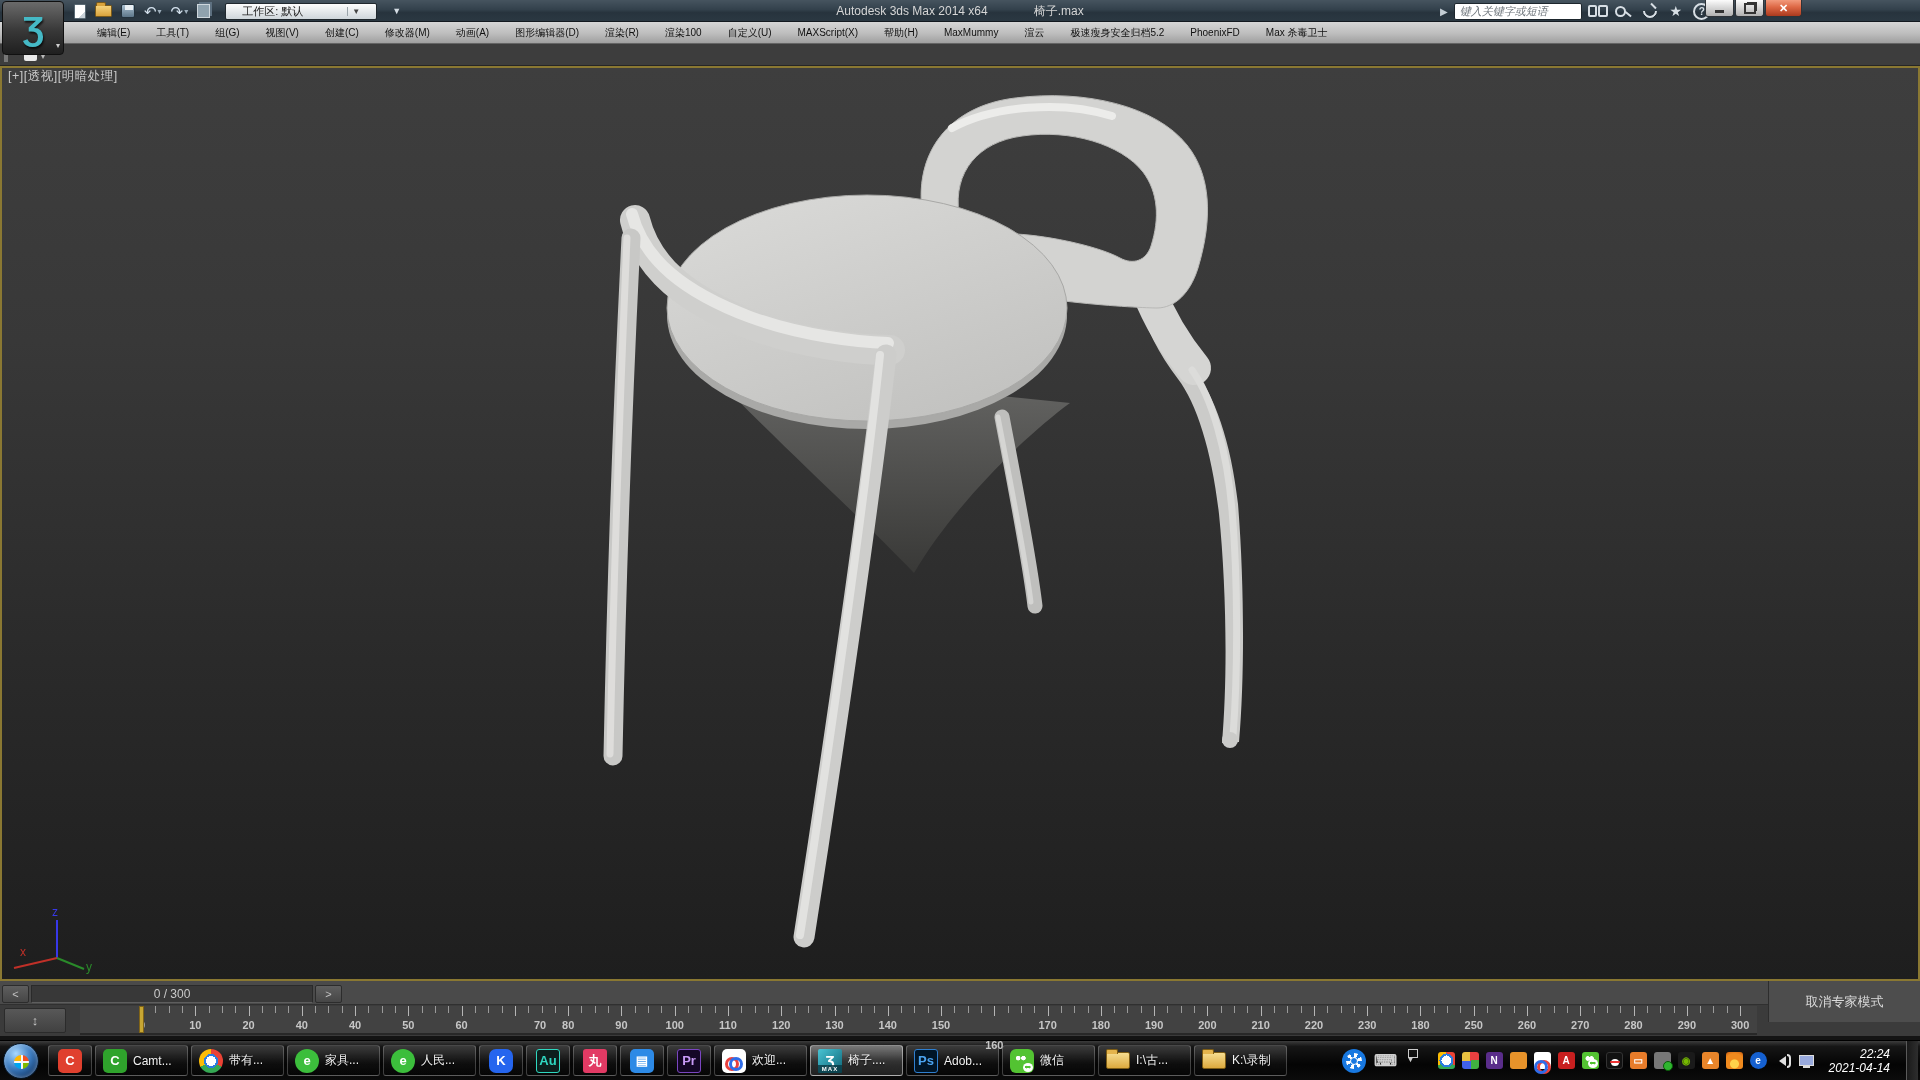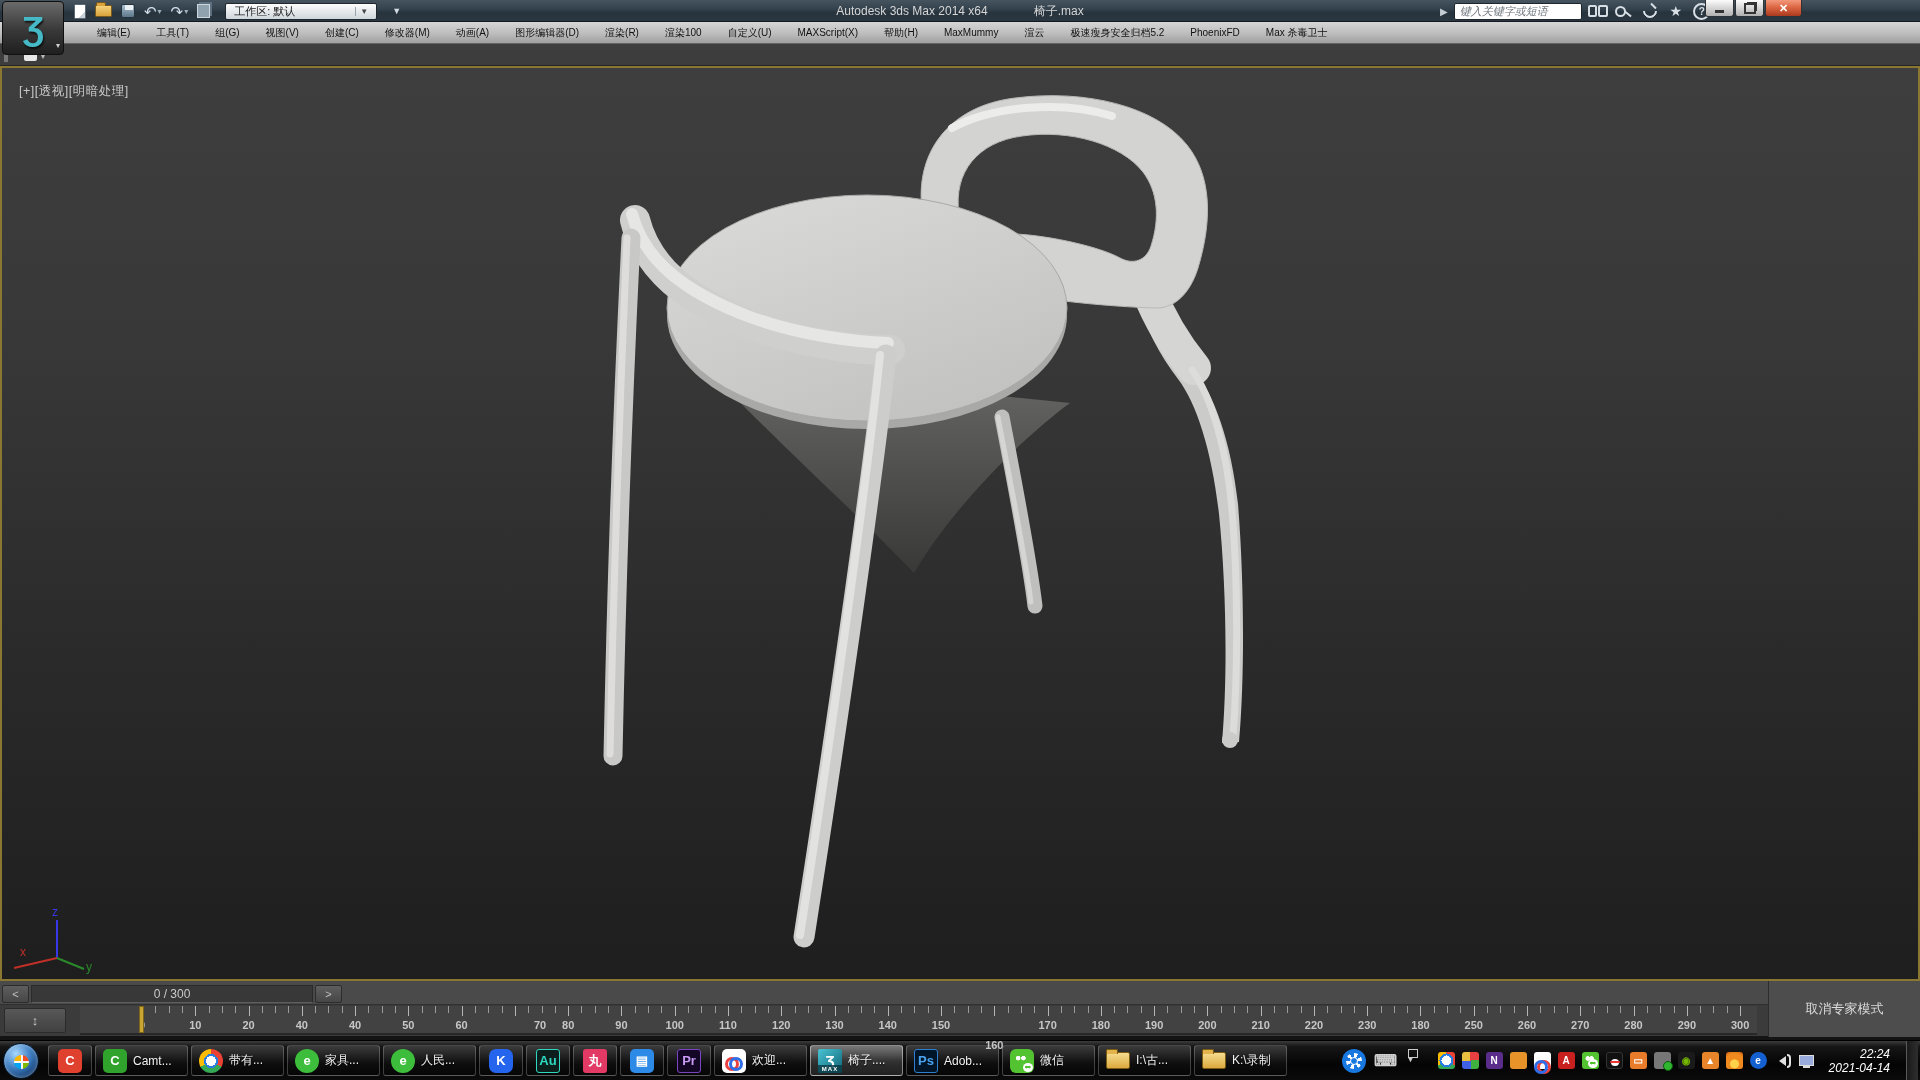--- a/index.html
+++ b/index.html
@@ -21,21 +21,21 @@
   .qi { display:inline-flex; align-items:center; justify-content:center; height:16px; }
   .qi-new { width:12px; height:15px; background:linear-gradient(135deg,#ffffff 70%,#c9d2d8 71%); border:1px solid #5a6a74; border-radius:1px; }
   .qi-open { width:17px; height:12px; background:linear-gradient(180deg,#f4d27c,#d9a33c); border:1px solid #7a5a1a; border-radius:1px; position:relative; }
   .qi-open::before { content:""; position:absolute; left:0; top:-4px; width:8px; height:3px; background:#d9a33c; border:1px solid #7a5a1a; border-bottom:none; border-radius:2px 2px 0 0; }
   .qi-save { width:14px; height:14px; background:linear-gradient(180deg,#a9bfd0,#5d7689); border:1px solid #23323d; border-radius:2px; position:relative; }
   .qi-save::before { content:""; position:absolute; left:3px; top:0; width:8px; height:5px; background:#e9eff3; }
   .arrow-glyph { color:#d3e0ec; font-size:15px; line-height:1; }
   .mini-caret { color:#9fb0bd; font-size:8px; margin-left:1px; }
   .qi-project { width:13px; height:14px; border:1px solid #cdd6dc; background:#8fa2ae; box-shadow:2px -2px 0 -0px #5d7080; }
   .workspace { margin-left:6px; width:152px; height:17px; background:linear-gradient(180deg,#fdfdfd,#cfd6db);
-    border:1px solid #20282e; border-radius:2px; display:flex; align-items:center; padding:0 8px; color:#222; font-size:11px; }
+    border:1px solid #20282e; border-radius:2px; display:flex; align-items:center; padding:0 16px; color:#222; font-size:11px; }
   .workspace .ws-caret { margin-left:auto; color:#444; font-size:8px; border-left:1px solid #9aa4aa; padding-left:4px; }
   .flyout-btn { color:#d5dde4; font-size:9px; margin-left:6px; }
   .title-center { position:absolute; left:0; right:0; top:0; height:22px; display:flex; align-items:center;
     justify-content:center; gap:46px; pointer-events:none; color:#d6d6d6; }
   .search-zone { position:absolute; left:1440px; top:2px; height:18px; display:flex; align-items:center; gap:6px; }
   .sz-arrow { color:#c4cdd4; font-size:10px; }
   .search-input { width:128px; height:17px; border:1px solid #1d262d; border-radius:2px; padding:0 5px;
     font-size:11px; font-style:italic; color:#333; background:#fff; font-family:"Liberation Sans",sans-serif; }
   .search-input::placeholder { color:#6f767c; }
   .ti { width:20px; height:16px; display:inline-flex; align-items:center; justify-content:center; color:#d7dee4; position:relative; }
@@ -69,42 +69,42 @@
   .rtab { padding:3px 16px 4px; margin-right:26px; font-size:12.5px; color:#9b9b9b; white-space:nowrap; }
   .rtab.active { background:linear-gradient(180deg,#696969,#515151); color:#ececec; border-radius:3px 3px 0 0; }
   .ribbon-min { display:flex; align-items:center; gap:4px; margin:0 0 4px 2px; }
   .ribbon-min::before { content:""; width:13px; height:8px; background:#e9e9e9; border-radius:2px; }
   .ribbon-min .rm-caret { color:#bbb; font-size:8px; }
 
   
   .viewport { position:relative; flex:0 0 915px; height:915px;
     border:2px solid #8a7832; overflow:hidden;
     background:linear-gradient(180deg,#3e3e3e 0%,#383838 30%,#2a2a2a 65%,#1e1e1e 100%); }
-  .vp-label { position:absolute; left:6px; top:15px; color:#c9c9c9; font-size:12.5px; letter-spacing:.5px; z-index:5;margin-left:11px; }
+  .vp-label { position:absolute; left:6px; top:0; color:#c9c9c9; font-size:12.5px; letter-spacing:.5px; z-index:5; }
   .vp-svg { position:absolute; left:0; top:0; width:100%; height:100%; }
 
   
   .timeline { position:relative; flex:0 0 55px; height:55px; background:#4a4a4a; }
   .trackrow { height:23px; display:flex; align-items:center; padding:2px 0 0 2px; gap:2px; }
   .tb-arrow { width:27px; height:18px; background:linear-gradient(180deg,#5e5e5e,#464646);
     border:1px solid #2c2c2c; border-radius:2px; color:#c2c2c2; font-size:11px;
     display:flex; align-items:center; justify-content:center; }
   .framefield { width:282px; height:18px; background:#383838; border:1px solid #2a2a2a; border-bottom-color:#5e5e5e;
     color:#cacaca; font-size:12px; text-align:center; line-height:17px; }
   .rulerrow { position:relative; height:32px; background:#3b3b3b; border-top:1px solid #303030; }
   .curvebtn { position:absolute; left:4px; top:3px; width:62px; height:25px;
     background:linear-gradient(180deg,#585858,#414141); border:1px solid #2b2b2b; border-radius:2px;
     color:#cfcfcf; font-size:13px; display:flex; align-items:center; justify-content:center; }
   .ruler-track { position:absolute; left:80px; top:1px; width:1677px; height:29px; background:#424242;
     border-bottom:2px solid #282828;font-weight:bold; }
   .tk { position:absolute; top:0; width:1px; height:7px; background:#9a9a9a; }
   .tk.major { height:10px; background:#b5b5b5; }
   .tkl { position:absolute; top:13px; transform:translateX(-50%); font-size:11px; color:#c6c6c6; }
   .frame-marker { position:absolute; top:0; width:5px; height:27px; background:#c7a633; border:1px solid #806418; }
-  .expertpanel { position:absolute; right:0; top:0; width:152px; height:56px; background:#4d4d4d;
+  .expertpanel { position:absolute; right:0; top:0; width:152px; height:41px; background:#4d4d4d;
     border-left:1px solid #2d2d2d; display:flex; align-items:center; justify-content:center;
     color:#dcdcdc; font-size:13px; }
   .winbottom { flex:0 0 4px; height:4px; background:#141414; }
 
   
   .taskbar { flex:0 0 40px; height:40px; display:flex; align-items:center; gap:3px; padding:0 0 0 3px;
     background:linear-gradient(180deg,#3c3c3c 0%,#161616 14%,#040404 60%,#0b0b0b 100%);
     border-top:1px solid #000; }
   .start-orb { width:36px; height:36px; border-radius:50%; margin-right:6px; position:relative;
     background:radial-gradient(circle at 35% 28%, #a8d8ff 0%, #3d7cc0 45%, #0b2f5e 85%);

